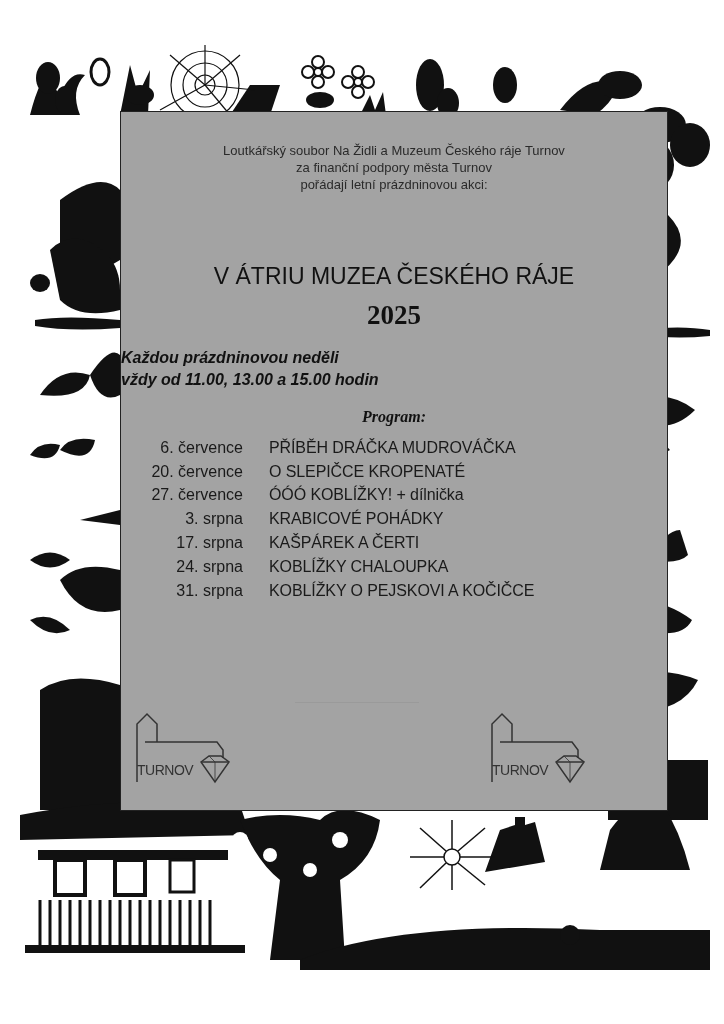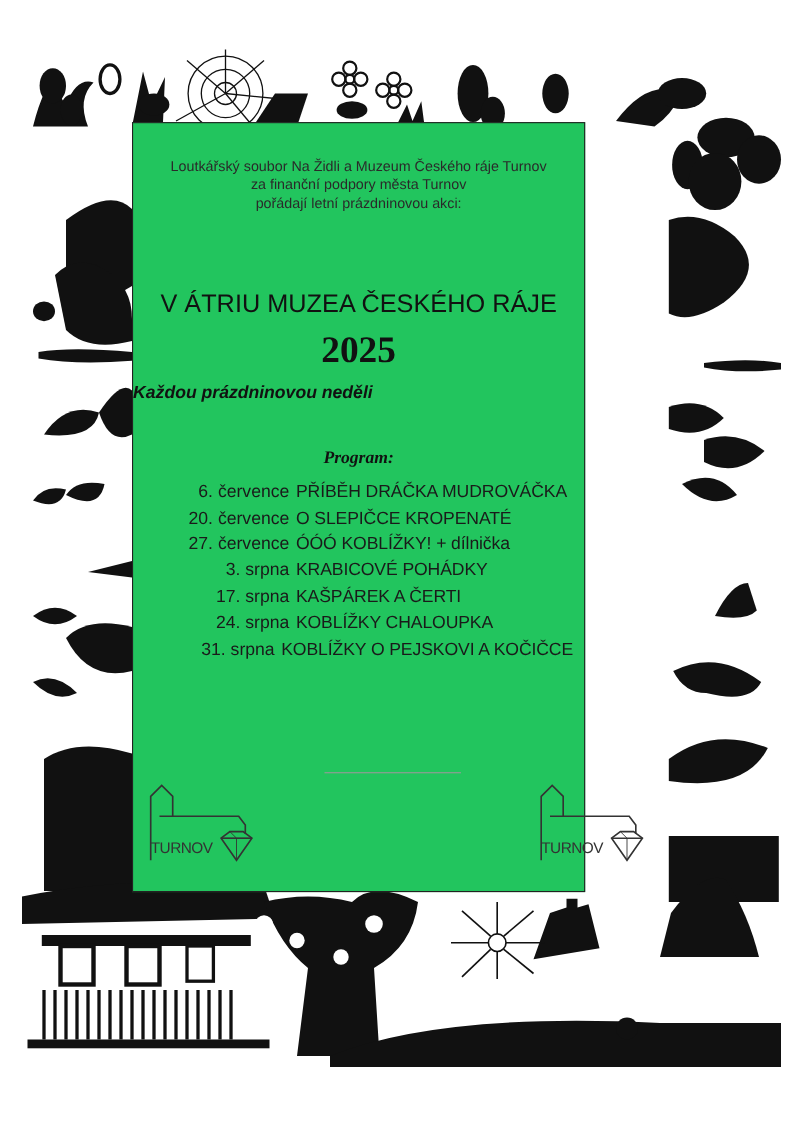--- a/index.html
+++ b/index.html
@@ -2,51 +2,51 @@
 <html><head>
   <meta charset="utf-8">
   <style>
     html, body { margin: 0; padding: 0; }
     body {
       width: 724px; height: 1024px; background: #ffffff; position: relative; overflow: hidden;
       font-family: "Liberation Sans", sans-serif; color: #1a1a1a;
     }
     .art { position: absolute; inset: 0; }
     .panel {
-      position: absolute; left: 120px; top: 111px; width: 412px; height: 700px;
-      background: #22c55e; border: 1.5px solid #222; box-sizing: border-box;
+      position: absolute; left: 120px; top: 111px; width: 548px; height: 700px;
+      background: #a3a3a3; border: 1.5px solid #222; box-sizing: border-box;
     }
     .intro {
       position: absolute; top: 30px; left: 0; right: 0; text-align: center;
       font-family: "Liberation Sans", sans-serif; font-size: 13px; line-height: 17px; color: #2a2a2a;
     }
     .title1 {
       position: absolute; top: 110px; left: 0; right: 0; text-align: center;
       font-family: "Liberation Sans", sans-serif; font-size: 29px; letter-spacing: 0.5px; color: #111;
     }
     .title2 {
       position: absolute; top: 151px; left: 0; right: 0; text-align: center;
       font-family: "Liberation Sans", sans-serif; font-size: 23px; color: #111;
     }
     .year {
       position: absolute; top: 188px; left: 0; right: 0; text-align: center;
-      font-family: "Liberation Serif", serif; font-weight: bold; font-size: 34px; color: #111;
+      font-family: "Liberation Serif", serif; font-weight: bold; font-size: 27px; color: #111;
     }
     .schedule {
       position: absolute; top: 235px; left: 0; right: 0; text-align: left;
       font-family: "Liberation Sans", sans-serif; font-style: italic; font-weight: bold;
       font-size: 16px; line-height: 22px; color: #111;
     }
     .program-heading {
       position: absolute; top: 296px; left: 0; right: 0; text-align: center;
       font-family: Liberation Serif, serif; font-style: italic; font-weight: bold; font-size: 16px; color: #111;
     }
     .program-list { position: absolute; top: 324px; left: 22px; right: 10px; }
     .row { display: flex; height: 23.8px; align-items: center; font-size: 16px; color: #1a1a1a; }
-    .row .date { width: 126px; text-align: right; padding-right: 6px; box-sizing: border-box; white-space: nowrap; }
+    .row .date { width: 126px; text-align: right; padding-right: 26px; box-sizing: border-box; white-space: nowrap; }
     .row .show { white-space: nowrap; letter-spacing: -0.1px; }
     .divider {
       position: absolute; top: 590px; left: 174px; width: 124px; height: 0; border-top: 1.5px solid #9a9a9a;
     }
     .info {
       position: absolute; top: 597px; left: 100px; right: 100px; text-align: center;
       font-family: "Liberation Sans", sans-serif; font-style: italic; font-weight: bold; color: #111;
     }
     .info .price { font-size: 15px; line-height: 20px; }
     .info .tel { font-size: 12.5px; line-height: 18px; }
@@ -194,20 +194,21 @@
     <div>Loutkářský soubor Na Židli a Muzeum Českého ráje Turnov</div>
     <div>za finanční podpory města Turnov</div>
     <div>pořádají letní prázdninovou akci:</div>
   </div>
 
   <div class="title2">V ÁTRIU MUZEA ČESKÉHO RÁJE</div>
   <div class="year">2025</div>
 
   <div class="schedule">
     <div>Každou prázdninovou neděli</div>
+    <div>vždy od 11.00, 13.00 a 15.00 hodin</div>
   </div>
 
   <div class="program-heading">Program:</div>
 
   <div class="program-list">
     <div class="row">
       <span class="date">6. července</span>
       <span class="show">PŘÍBĚH DRÁČKA MUDROVÁČKA</span>
     </div>
     <div class="row">

